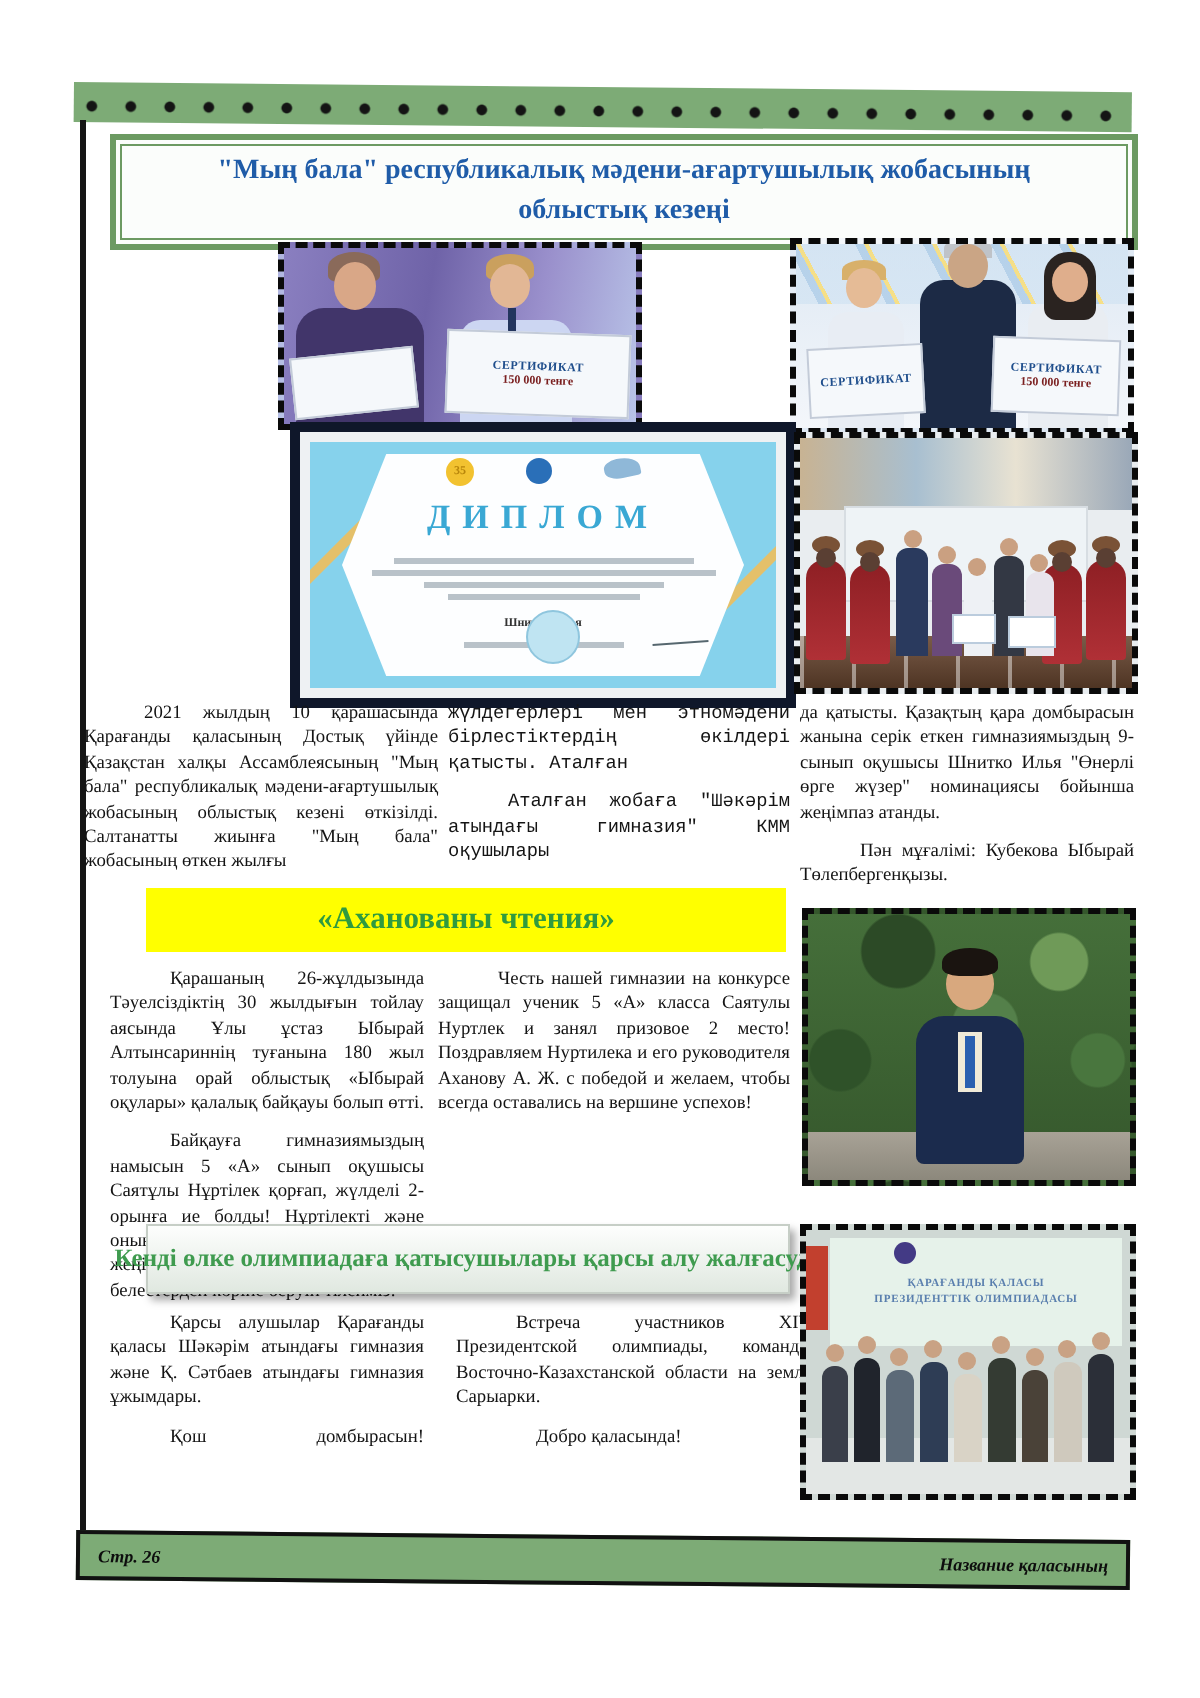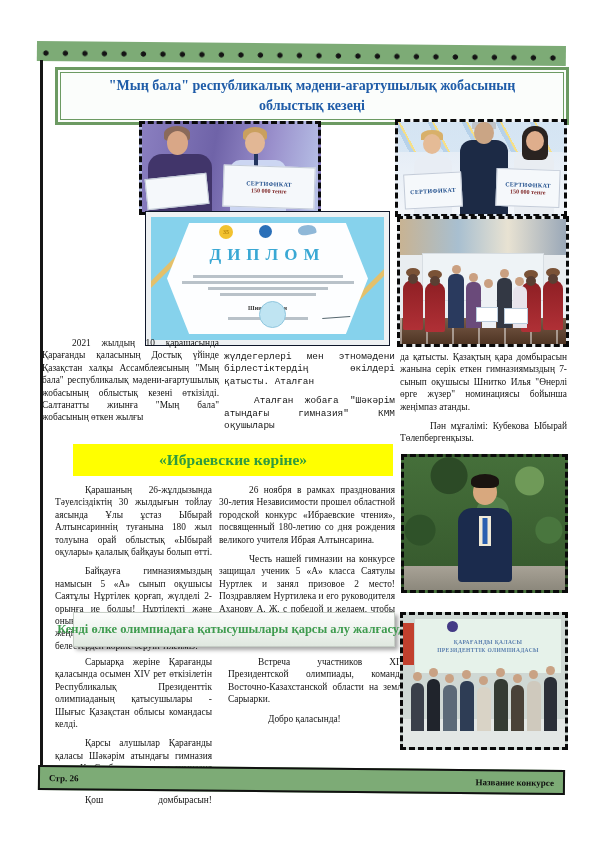--- a/index.html
+++ b/index.html
@@ -52,21 +52,21 @@
   .p2-man-head{left:76px;top:0;width:20px;height:22px;background:#caa585;border-radius:50%;}
   .p2-man-hair{left:74px;top:-3px;width:24px;height:10px;background:#bfc3c8;border-radius:50% 50% 0 0;}
   .p2-girl{left:116px;bottom:0;width:40px;height:62px;background:#e9edf2;border-radius:10px 10px 0 0;}
   .p2-girl-hair{left:124px;top:4px;width:26px;height:34px;background:#2a2320;border-radius:12px 12px 6px 6px;}
   .p2-girl-head{left:128px;top:9px;width:18px;height:20px;background:#dfae8c;border-radius:50%;}
   .p2-cert1{left:6px;bottom:6px;width:56px;height:33px;transform:rotate(-3deg);}
   .p2-cert2{right:4px;bottom:7px;width:62px;height:36px;transform:rotate(2deg);}
 
   
   .dip{position:absolute;left:145px;top:211px;width:243px;height:133px;background:#eef1f3;
-       border:1px solid #0f172a;overflow:hidden;}
+       border:5px solid #0f172a;overflow:hidden;}
   .dip-card{position:absolute;inset:5px;background:#86d2ec;overflow:hidden;}
   .dip-gold1{position:absolute;left:-20px;top:40px;width:90px;height:5px;background:#e4c06a;transform:rotate(-45deg);}
   .dip-gold2{position:absolute;right:-20px;bottom:40px;width:90px;height:5px;background:#e4c06a;transform:rotate(-45deg);}
   .dip-hex{position:absolute;left:16px;right:16px;top:6px;bottom:6px;background:#fdfeff;
     clip-path:polygon(0 50%,11% 0,89% 0,100% 50%,89% 100%,11% 100%);}
   .dip-logos{position:absolute;top:8px;left:0;right:0;display:flex;justify-content:center;gap:26px;}
   .logo35{width:14px;height:14px;border-radius:50%;background:#f2c230;color:#b8860b;
     font-size:6px;font-weight:700;display:flex;align-items:center;justify-content:center;}
   .logo-emblem{width:13px;height:13px;border-radius:50%;background:#2a6fb8;}
   .logo-bird{width:18px;height:10px;border-radius:60% 90% 20% 70%;background:#8fb8d8;transform:rotate(-12deg);}
@@ -134,21 +134,21 @@
     background:linear-gradient(#fdfefd,#e0e8e0);border:1px solid #c6cec6;
     box-shadow:2.5px 3px 4px rgba(0,0,0,.35);
     display:flex;align-items:center;justify-content:center;}
   .gray-banner span{color:#3f9b4f;font-weight:700;font-size:12.5px;white-space:nowrap;}
 
   
   .footer-bar{position:absolute;left:38px;top:765px;width:527px;height:25px;
     background:#7dab76;border:2.5px solid #111;box-sizing:border-box;
     transform:rotate(0.55deg);transform-origin:left center;
     display:flex;align-items:center;justify-content:space-between;padding:0 9px;}
-  .footer-bar span{font-size:9px;font-weight:700;color:#0d0d0d;}
+  .footer-bar span{font-size:9px;font-style:italic;font-weight:700;color:#0d0d0d;}
 </style>
 </head>
 <body>
 
 <div class="page">
 
   <div class="top-bar"></div>
   <div class="left-rule"></div>
 
   <div class="title-box">
@@ -241,58 +241,56 @@
     <div class="p3-person" style="left:82px;width:14px;height:40px;background:#eef1f5;"></div>
     <div class="p3-head" style="left:84px;bottom:56px;width:9px;height:9px;"></div>
     <div class="p3-person" style="left:97px;width:15px;height:50px;background:#333844;"></div>
     <div class="p3-head" style="left:100px;bottom:66px;width:9px;height:9px;"></div>
     <div class="p3-person" style="left:113px;width:14px;height:42px;background:#e8e4ec;"></div>
     <div class="p3-head" style="left:115px;bottom:58px;width:9px;height:9px;"></div>
     <div class="p3-cert" style="left:76px;bottom:22px;width:20px;height:13px;"></div>
     <div class="p3-cert" style="left:104px;bottom:20px;width:22px;height:14px;"></div>
   </div>
 
-  <div class="col" style="left:42px;top:337px;width:177px;">
+  <div class="col" style="left:42px;top:351px;width:177px;">
     <p class="ind">2021 жылдың 10 қарашасында Қарағанды қаласының Достық үйінде Қазақстан халқы Ассамблеясының "Мың бала" республикалық мәдени-ағартушылық жобасының облыстық кезені өткізілді. Салтанатты жиынға "Мың бала" жобасының өткен жылғы</p>
   </div>
   <div class="col" style="left:224px;top:351px;width:171px;font-family:Liberation Mono, monospace;">
     <p>жүлдегерлері мен этномәдени бірлестіктердің өкілдері қатысты. Аталған</p>
     <p class="ind">Аталған жобаға "Шәкәрім атындағы гимназия" КММ оқушылары</p>
   </div>
   <div class="col" style="left:400px;top:351px;width:167px;">
-    <p>да қатысты. Қазақтың қара домбырасын жанына серік еткен гимназиямыздың 7-сынып оқушысы Шнитко Илья "Өнерлі өрге жүзер" номинациясы бойынша жеңімпаз атанды.</p>
+    <p>да қатысты. Қазақтың қара домбырасын жанына серік еткен гимназиямыздың 9-сынып оқушысы Шнитко Илья "Өнерлі өрге жүзер" номинациясы бойынша жеңімпаз атанды.</p>
     <p class="ind">Пән мұғалімі: Кубекова Ыбырай Төлепбергенқызы.</p>
   </div>
 
   <div class="yellow-banner">
-    <span>«Ибраевские көріне»</span>
+    <span>«Аханованы чтения»</span>
   </div>
   <div class="col" style="left:55px;top:484px;width:157px;">
     <p class="ind">Қарашаның 26-жұлдызында Тәуелсіздіктің 30 жылдығын тойлау аясында Ұлы ұстаз Ыбырай Алтынсариннің туғанына 180 жыл толуына орай облыстық «Ыбырай оқулары» қалалық байқауы болып өтті.</p>
     <p class="ind">Байқауға гимназиямыздың намысын 5 «А» сынып оқушысы Саятұлы Нұртілек қорғап, жүлделі 2-орынға ие болды! Нұртілекті және оның жетекшісі А. Ж. Аханованы жеңістерімен құттықтай отыра, биік белестерден көріне беруін тілейміз!</p>
   </div>
   <div class="col" style="left:219px;top:484px;width:176px;">
-    <p class="ind">26 ноября в рамках празднования 30-летия Независимости прошел областной городской конкурс «Ибраевские чтения», посвященный 180-летию со дня рождения великого учителя Ибрая Алтынсарина.</p>
     <p class="ind">Честь нашей гимназии на конкурсе защищал ученик 5 «А» класса Саятулы Нуртлек и занял призовое 2 место! Поздравляем Нуртилека и его руководителя Аханову А. Ж. с победой и желаем, чтобы всегда оставались на вершине успехов!</p>
   </div>
 
   <div class="photo p4">
     <div class="ph-el p4-path"></div>
     <div class="ph-el p4-suit"></div>
     <div class="ph-el p4-shirt"></div>
     <div class="ph-el p4-tie"></div>
     <div class="ph-el p4-head"></div>
     <div class="ph-el p4-hair"></div>
   </div>
 
   <div class="gray-banner">
     <span>Кенді өлке олимпиадаға қатысушылары қарсы алу жалғасуда</span>
   </div>
   <div class="col" style="left:55px;top:656px;width:157px;">
-    <p class="ind">Сарыарқа жеріне Қарағанды қаласында осымен XIV рет өткізілетін Республикалық Президенттік олимпиаданың қатысушылары - Шығыс Қазақстан облысы командасы келді.</p>
     <p class="ind">Қарсы алушылар Қарағанды қаласы Шәкәрім атындағы гимназия және Қ. Сәтбаев атындағы гимназия ұжымдары.</p>
     <p class="ind spread">Қош домбырасын!</p>
   </div>
   <div class="col" style="left:228px;top:656px;width:178px;">
     <p class="ind">Встреча участников XIV Президентской олимпиады, команды Восточно-Казахстанской области на земле Сарыарки.</p>
     <p style="text-indent:40px;">Добро қаласында!</p>
   </div>
 
   <div class="photo p5">
     <div class="ph-el p5-poster"></div>
@@ -317,16 +315,16 @@
     <div class="p5-person" style="left:108px;bottom:16px;width:13px;height:46px;background:#4a4238;"></div>
     <div class="p5-head" style="left:110px;bottom:64px;width:9px;height:9px;"></div>
     <div class="p5-person" style="left:124px;bottom:16px;width:14px;height:50px;background:#cfc9bd;"></div>
     <div class="p5-head" style="left:126px;bottom:68px;width:9px;height:9px;"></div>
     <div class="p5-person" style="left:141px;bottom:16px;width:13px;height:54px;background:#2b2f38;"></div>
     <div class="p5-head" style="left:143px;bottom:72px;width:9px;height:9px;"></div>
   </div>
 
   <div class="footer-bar">
     <span>Стр. 26</span>
-    <span>Название конкурсе</span>
+    <span>Название қаласының</span>
   </div>
 
 </div>
 
 </body></html>

